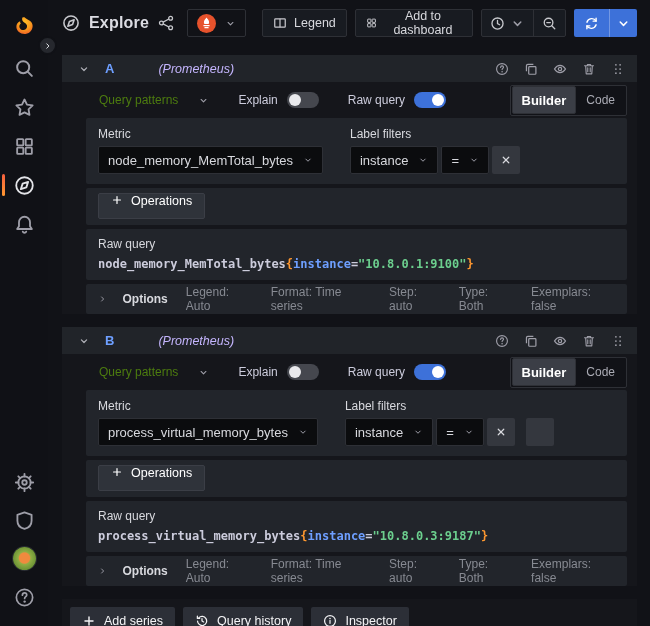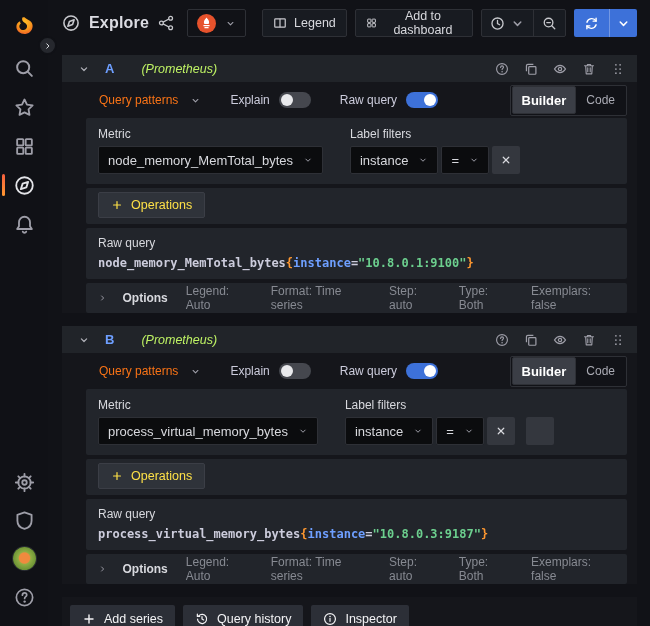--- a/index.html
+++ b/index.html
@@ -39,27 +39,27 @@
   .refresh-btn { height:28px; border-radius:2px; background:#3d71d9; display:flex; align-items:stretch; color:#fff; }
   .refresh-btn .seg { color:#fff; padding:0 10px; }
   .refresh-btn .seg + .seg { border-left:1px solid rgba(255,255,255,.28); padding:0 6px; }
 
   
   .content { flex:1; padding:9px 13px 0 14px; overflow:hidden; }
   .query-panel { background:#15161b; margin-bottom:13px; }
   .qheader { height:27px; background:#212429; display:flex; align-items:center; padding:0 12px 0 16px; cursor:pointer; }
   .qheader .chev { width:12px; height:12px; color:#b0b1b8; }
   .refid { margin-left:15px; font-size:13px; font-weight:700; color:#6e9fff; }
-  .ds-name { margin-left:27px; font-size:12.5px; font-style:italic; color:#bef264; }
+  .ds-name { margin-left:44px; font-size:12.5px; font-style:italic; color:#c4b5fd; }
   .qactions { margin-left:auto; display:flex; align-items:center; gap:15px; }
   .qactions .act { width:14px; height:14px; color:#9e9ea8; cursor:pointer; display:flex; }
   .qactions svg { width:14px; height:14px; }
 
   .qtoolbar { height:36px; display:flex; align-items:center; padding:0 10px 0 24px; }
-  .qp-btn { display:flex; align-items:center; gap:12px; margin-left:13px; font-size:12px; color:#f97316; cursor:pointer; }
+  .qp-btn { display:flex; align-items:center; gap:20px; margin-left:13px; font-size:12px; color:#4d7c0f; cursor:pointer; }
   .qp-btn svg { width:11px; height:11px; }
   .tgl-wrap { display:flex; align-items:center; gap:9px; margin-left:29px; }
   .tgl-label { font-size:12px; color:#ccccdc; }
   .toggle { width:32px; height:16px; border-radius:9px; background:#45474e; position:relative; cursor:pointer; }
   .toggle .knob { position:absolute; top:2px; left:2px; width:12px; height:12px; border-radius:50%; background:#e9e9ec; }
   .toggle.on { background:#3d71d9; }
   .toggle.on .knob { left:auto; right:2px; background:#fff; }
   .bc-group { margin-left:auto; height:31px; border:1px solid #2e3036; border-radius:2px; display:flex; align-items:center; padding:1px; background:#111217; }
   .bc-opt { height:20px; display:flex; align-items:center; padding:0 10px; font-size:12px; color:#aaabb4; cursor:pointer; border-radius:2px; }
   .bc-opt.sel { background:#3b3e46; color:#fff; font-weight:700; }
@@ -67,21 +67,21 @@
   .ebox { background:#22252b; border-radius:2px; margin:0 10px 4px 24px; }
   .metric-box { padding:9px 12px 10px; display:flex; gap:27px; }
   .flabel { display:block; font-size:12px; font-weight:400; color:#d8d9de; margin-bottom:5px; }
   .sel { height:28px; background:#0b0c0e; border:1px solid #2e3036; border-radius:2px; display:inline-flex; align-items:center; gap:10px; padding:0 9px; font-size:13px; color:#d8d9de; cursor:pointer; white-space:nowrap; }
   .sel svg { width:10px; height:10px; }
   .filters { display:flex; align-items:center; gap:3px; }
   .sq { width:28px; height:28px; border:none; border-radius:2px; background:#34373e; color:#d8d9de; display:flex; align-items:center; justify-content:center; cursor:pointer; }
   .sq svg { width:12px; height:12px; }
   .sq.add { margin-left:8px; }
   .ops-box { padding:4px 12px 6px; }
-  .ops-btn { height:26px; border:1px solid #3b3e46; border-radius:2px; background:#2f333a; color:#fde047; font-size:12.5px; font-weight:500; display:inline-flex; align-items:center; gap:8px; padding:0 12px; cursor:pointer; font-family:inherit; }
+  .ops-btn { height:26px; border:1px solid #3b3e46; border-radius:2px; background:#2f333a; color:#ffffff; font-size:12.5px; font-weight:500; display:inline-flex; gap:8px; padding:0 12px; cursor:pointer; font-family:inherit; }
   .ops-btn svg { width:12px; height:12px; }
   .raw-box { padding:8px 12px 9px; }
   .raw-code { font-family:"DejaVu Sans Mono", monospace; font-size:12px; font-weight:700; color:#ccccdc; margin-top:6px; letter-spacing:0; }
   .c-brace { color:#ff9830; }
   .c-label { color:#6e9fff; }
   .c-op { color:#ccccdc; }
   .c-str { color:#6ccf8e; }
   .options-box { height:30px; display:flex; align-items:center; gap:18px; padding:0 12px; font-size:12px; color:#878a92; }
   .options-box .chev-r { width:10px; height:10px; color:#9e9ea8; margin-right:-3px; }
   .opt-title { color:#d8d9de; font-weight:700; cursor:pointer; }

